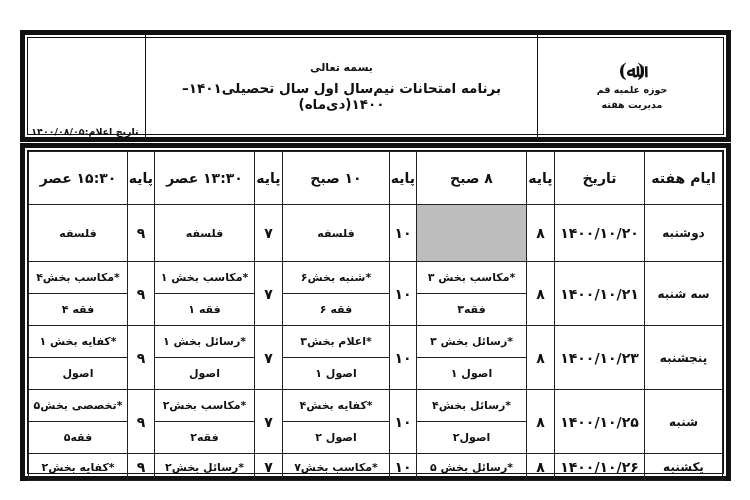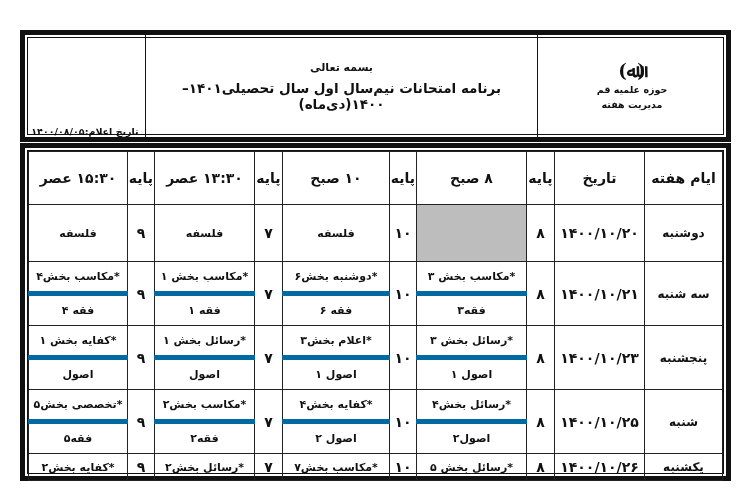--- a/index.html
+++ b/index.html
@@ -31,21 +31,21 @@
   td, th { border: 1.2px solid #222; text-align: center; vertical-align: middle; font-weight: bold; }
   th { font-size: 14px; height: 53px; }
   td { font-size: 11px; }
   td.base { font-size: 14px; }
   td.date { font-size: 14px; letter-spacing: 0.5px; margin-left: 16px; }
   td.day { font-size: 12px; }
   td.empty { background: #bdbdbd; }
   tr.r1 td { height: 57px; }
   tr.split td { height: 32px; }
   tr.last td { height: 27px; }
-  td.sub { border-top: 5px solid #0369a1; }
+  td.sub { border-top: 1px solid #0369a1; }
 </style>
 </head>
 <body>
 
 <div class="hdr">
   <div class="cell c-left">
     <span>تاریخ اعلام:۱۴۰۰/۰۸/۰۵</span>
   </div>
   <div class="cell c-mid">
     <div class="bism">بسمه تعالی</div>
@@ -100,21 +100,21 @@
         <td class="base">۹</td>
         <td>فلسفه</td>
       </tr>
 
       <tr class="split">
         <td class="day" rowspan="2">سه شنبه</td>
         <td class="date" rowspan="2">۱۴۰۰/۱۰/۲۱</td>
         <td class="base" rowspan="2">۸</td>
         <td>*مکاسب بخش ۳</td>
         <td class="base" rowspan="2">۱۰</td>
-        <td>*دوشنبه بخش۶</td>
+        <td>*شنبه بخش۶</td>
         <td class="base" rowspan="2">۷</td>
         <td>*مکاسب بخش ۱</td>
         <td class="base" rowspan="2">۹</td>
         <td>*مکاسب بخش۴</td>
       </tr>
       <tr class="split">
         <td class="sub">فقه۳</td>
         <td class="sub">فقه ۶</td>
         <td class="sub">فقه ۱</td>
         <td class="sub">فقه ۴</td>

